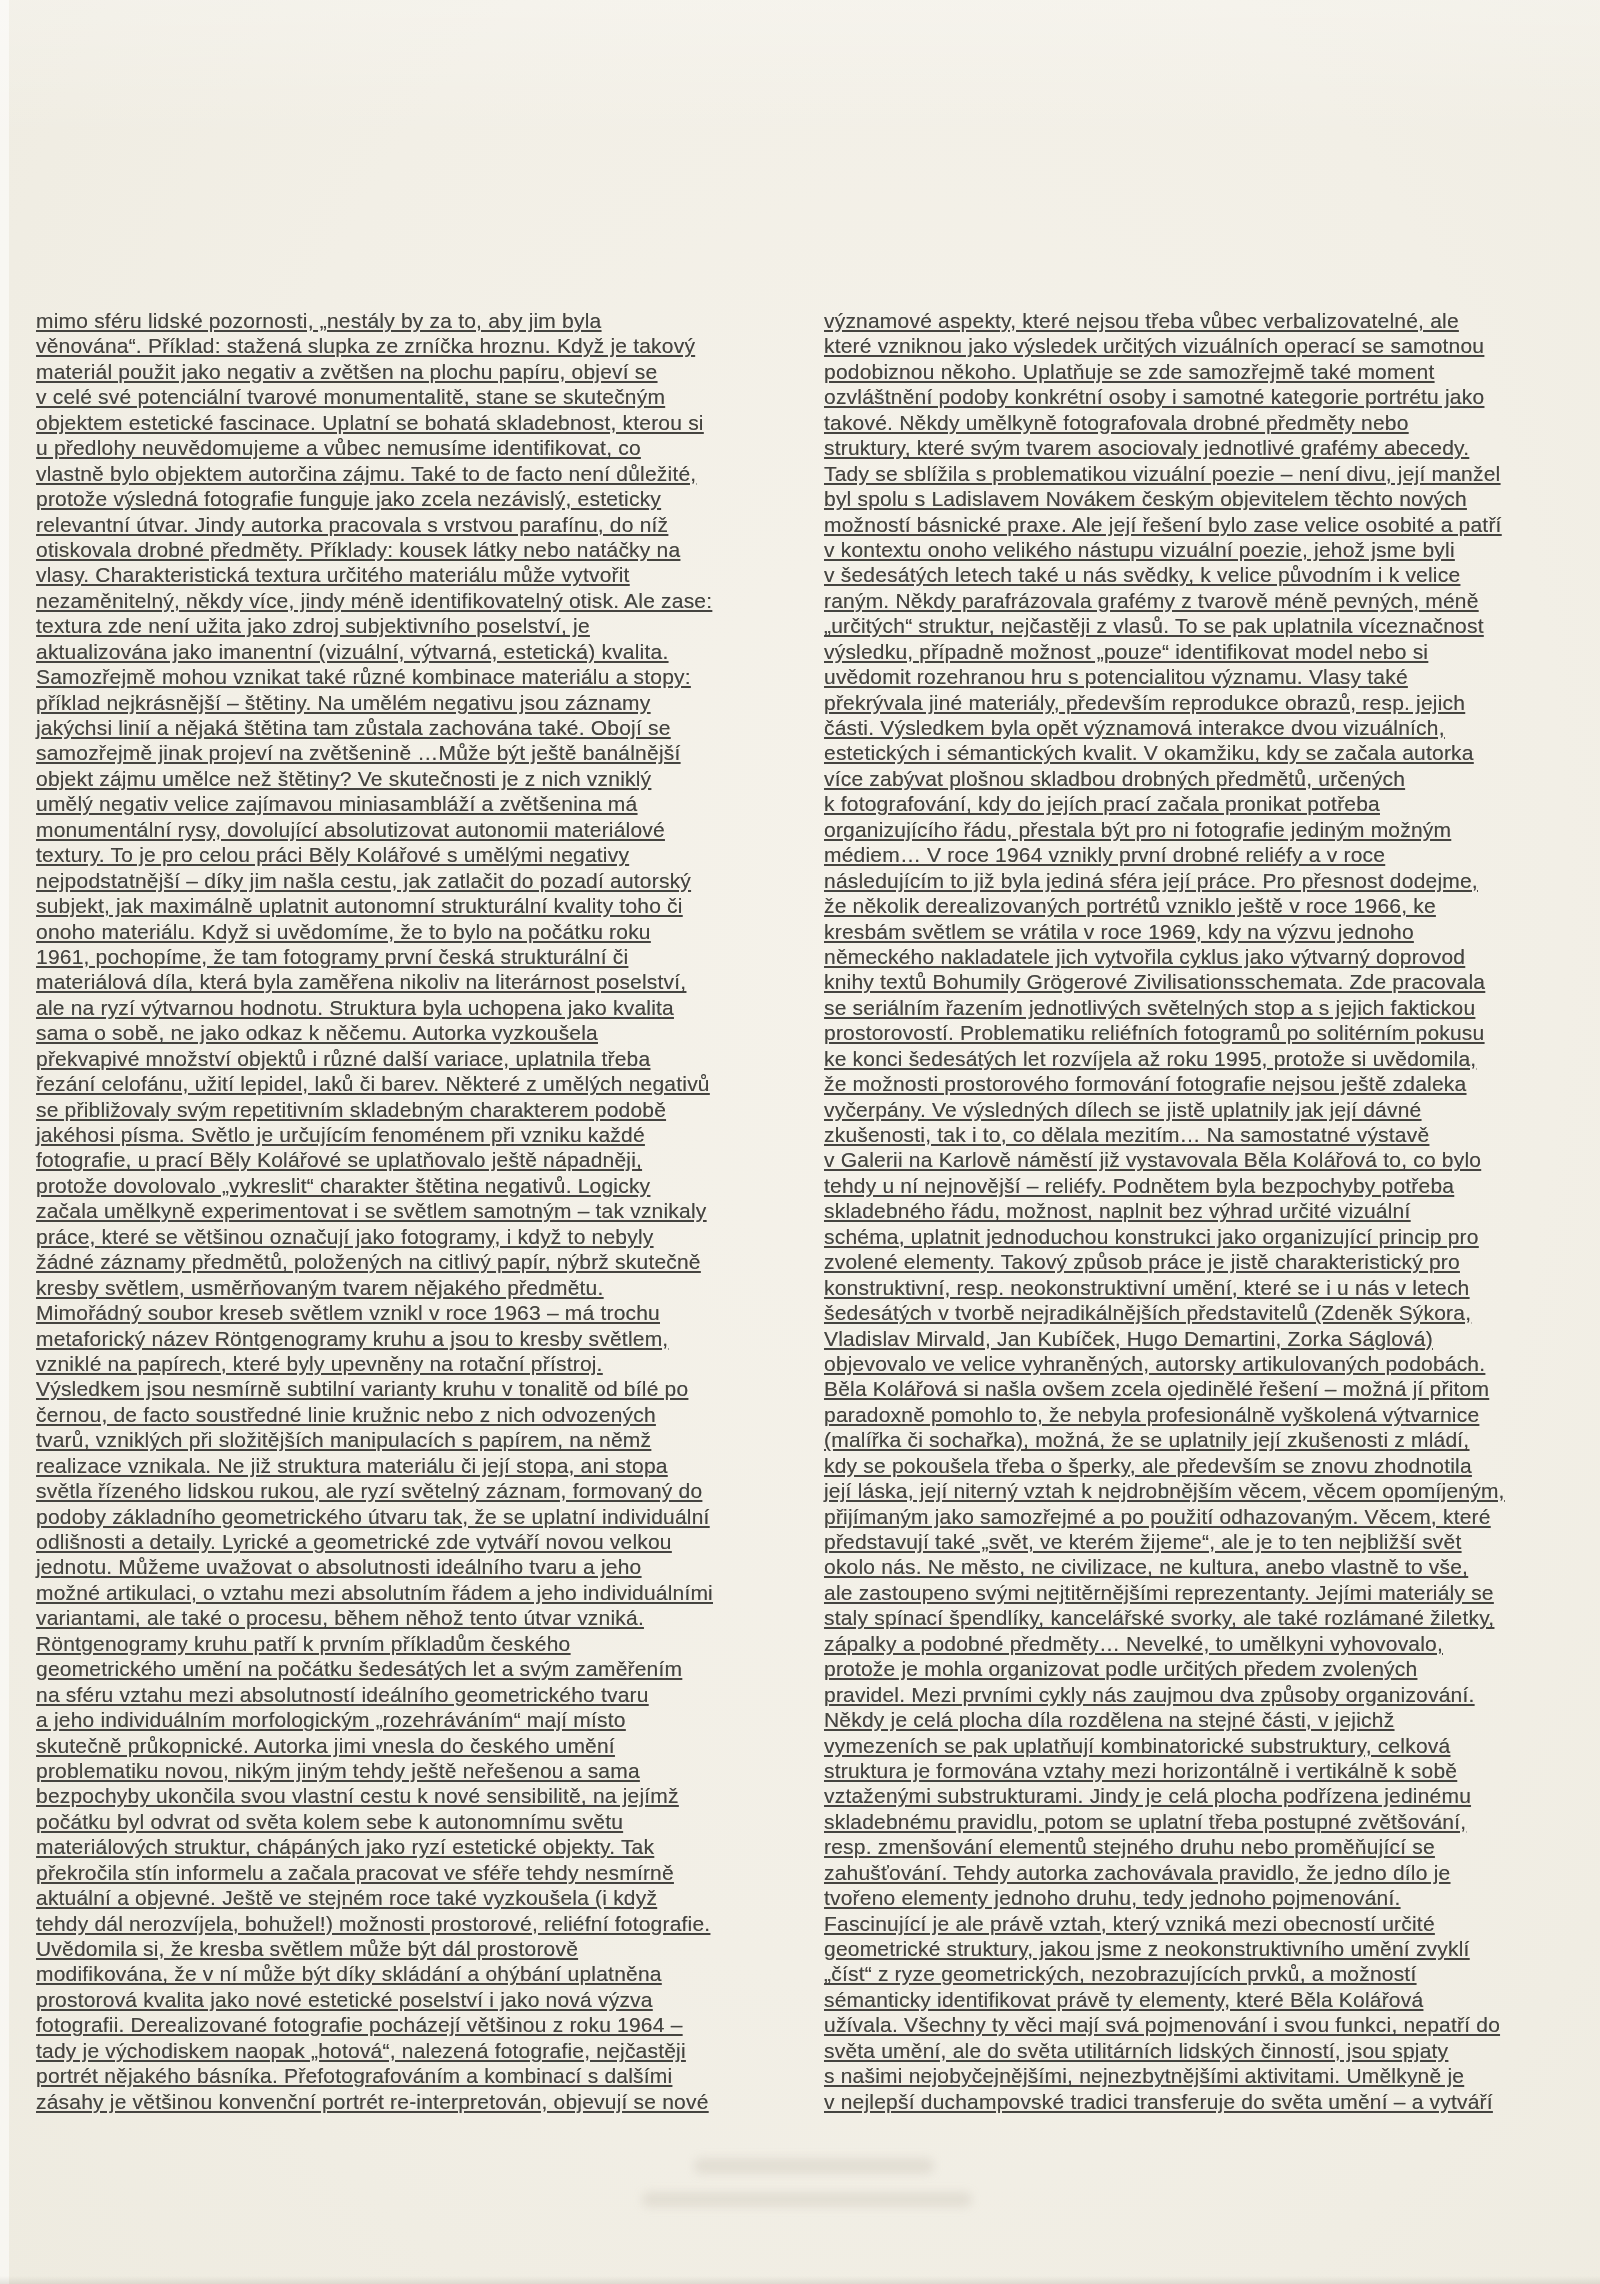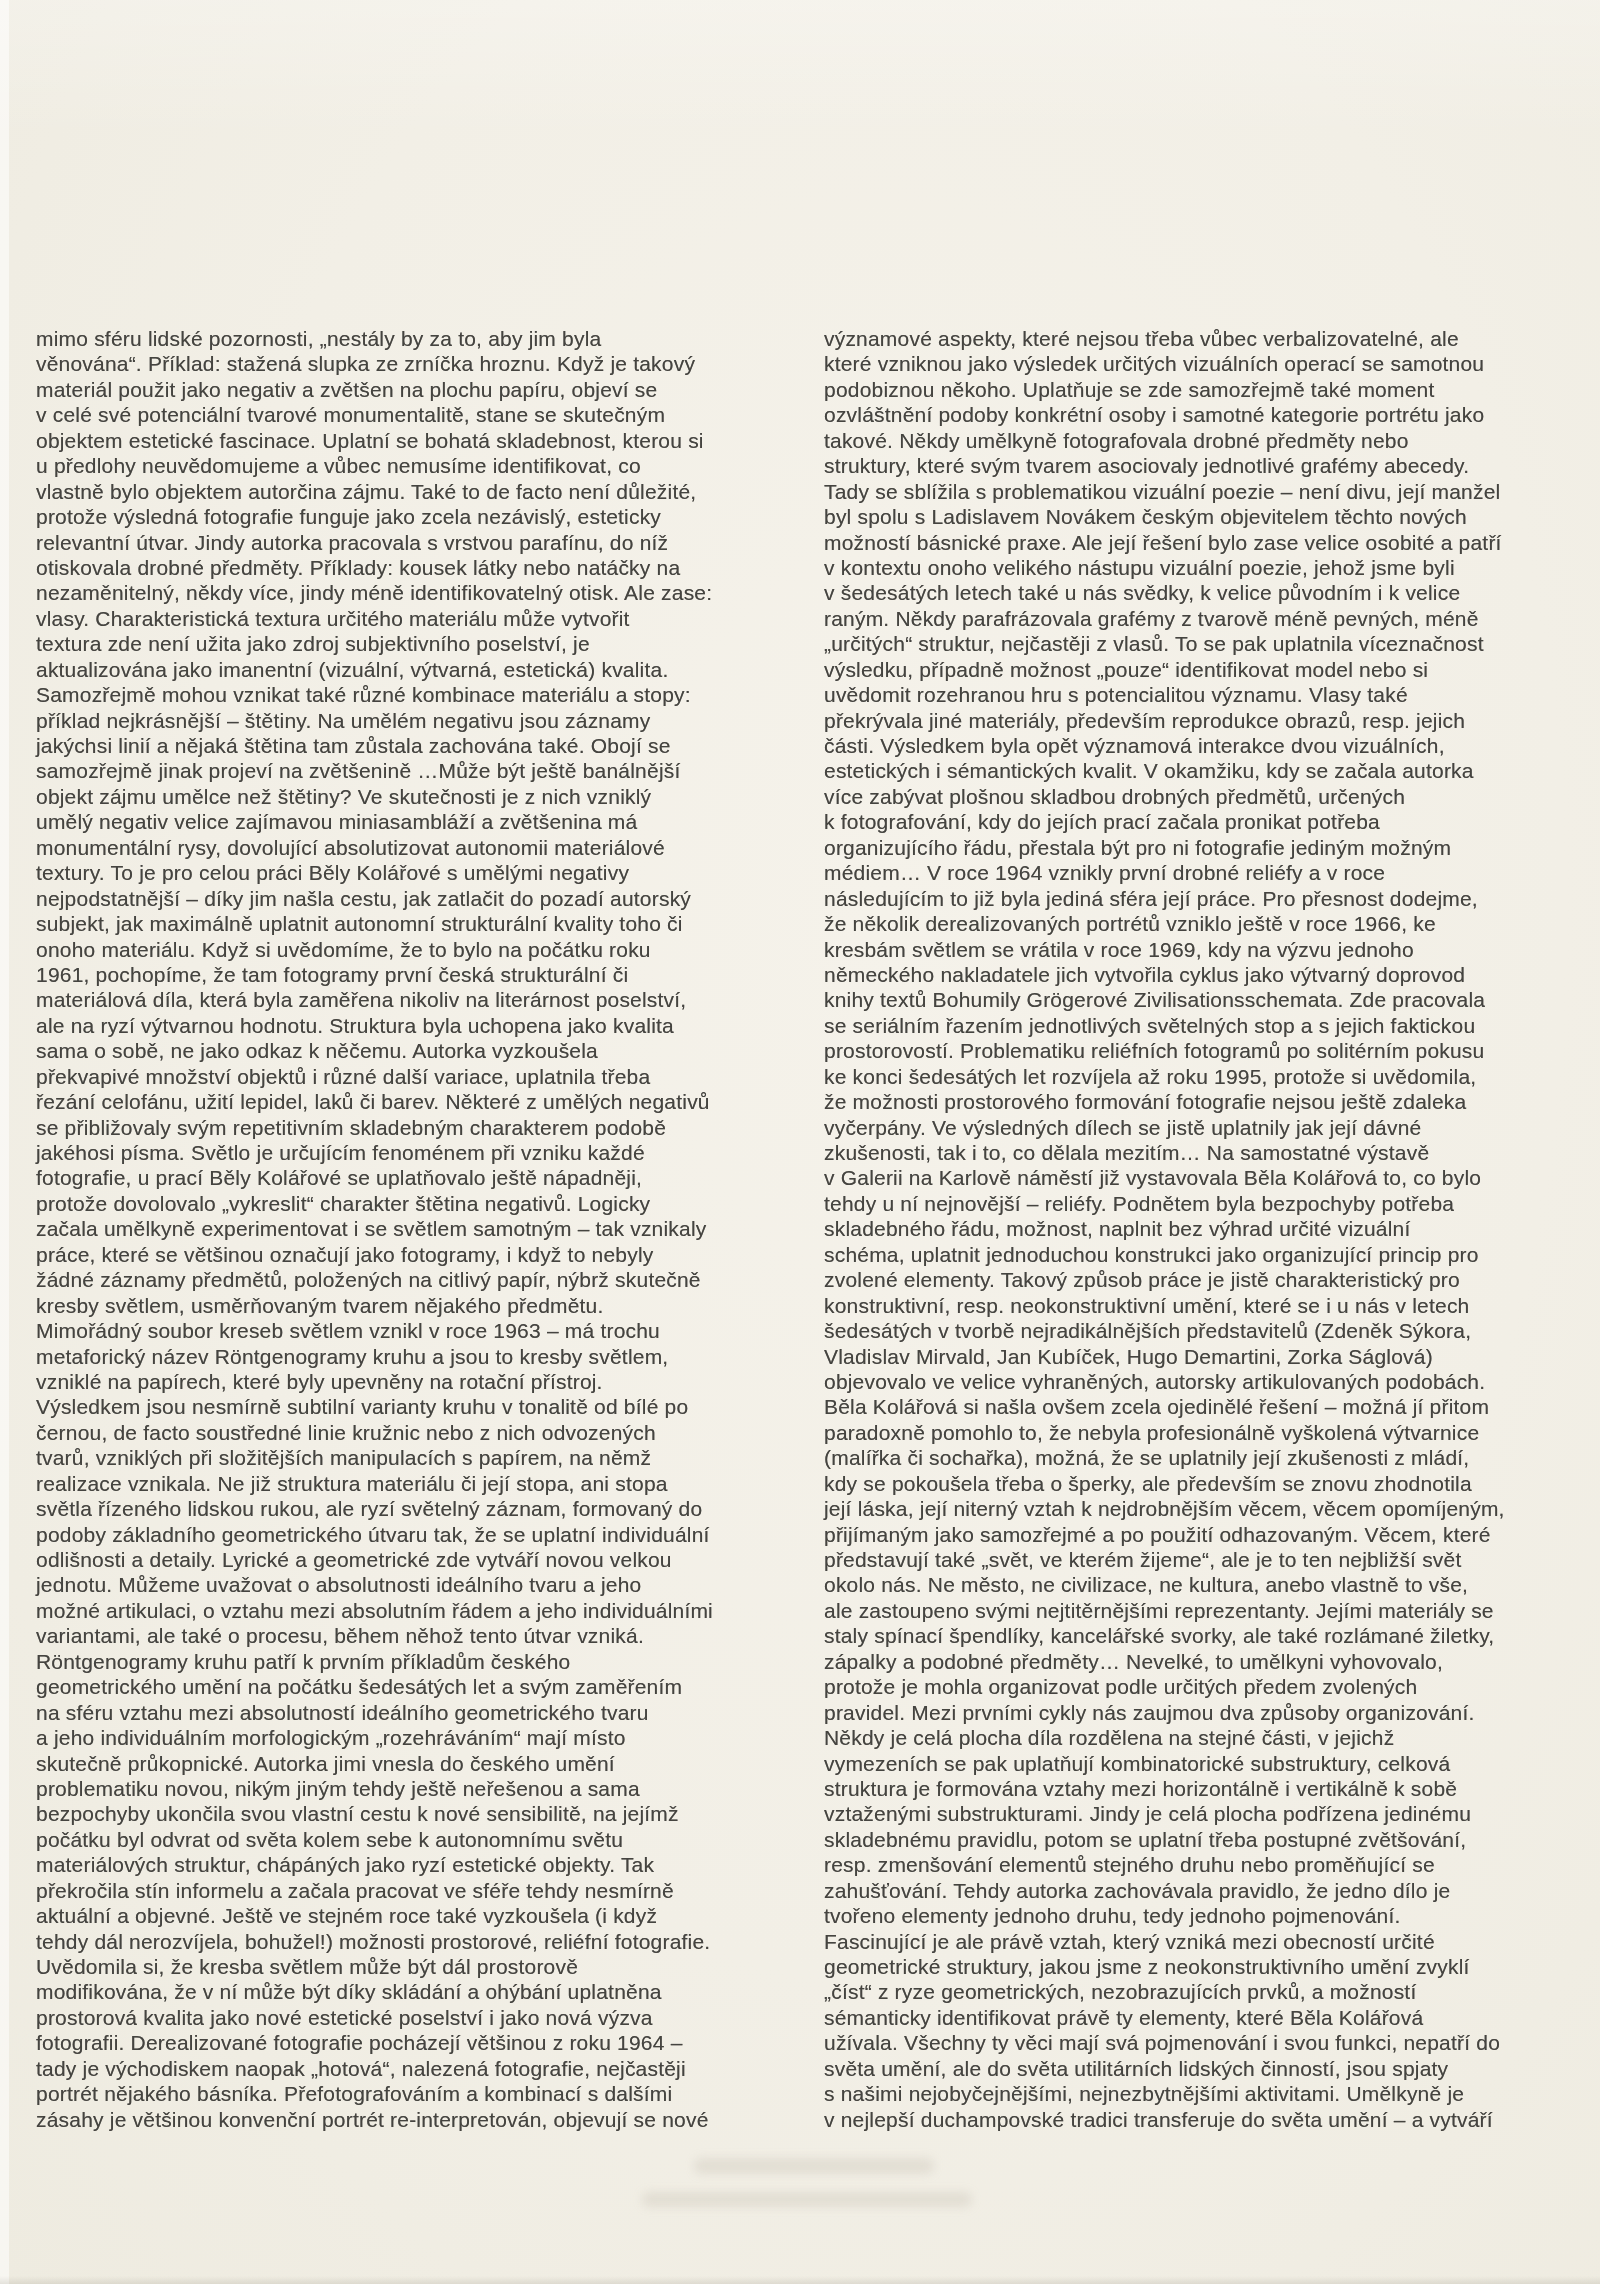--- a/index.html
+++ b/index.html
@@ -28,27 +28,28 @@
     background: rgba(255,255,255,0.55);
   }
   .edge-bottom {
     position: absolute;
     left: 0; bottom: 0;
     width: 100%; height: 8px;
     background: linear-gradient(180deg, rgba(0,0,0,0), rgba(110,105,90,0.14));
   }
   .col {
     position: absolute;
-    top: 326px;
+    top: 308px;
     width: 778px;
     color: #454440;
     font-size: 21px;
     line-height: 25.45px;
     letter-spacing: 0.2px;
     text-shadow: 0 0 0.6px rgba(69,67,63,0.55);
+    text-decoration: underline;
   }
   .col-left  { left: 36px; }
   .col-right { left: 824px; }
   .line {
     white-space: nowrap;
     height: 25.45px;
   }
   .ghost {
     position: absolute;
     background: rgba(168,162,144,0.20);
@@ -68,22 +69,22 @@
       <div class="line">mimo sféru lidské pozornosti, „nestály by za to, aby jim byla</div>
       <div class="line">věnována“. Příklad: stažená slupka ze zrníčka hroznu. Když je takový</div>
       <div class="line">materiál použit jako negativ a zvětšen na plochu papíru, objeví se</div>
       <div class="line">v celé své potenciální tvarové monumentalitě, stane se skutečným</div>
       <div class="line">objektem estetické fascinace. Uplatní se bohatá skladebnost, kterou si</div>
       <div class="line">u předlohy neuvědomujeme a vůbec nemusíme identifikovat, co</div>
       <div class="line">vlastně bylo objektem autorčina zájmu. Také to de facto není důležité,</div>
       <div class="line">protože výsledná fotografie funguje jako zcela nezávislý, esteticky</div>
       <div class="line">relevantní útvar. Jindy autorka pracovala s vrstvou parafínu, do níž</div>
       <div class="line">otiskovala drobné předměty. Příklady: kousek látky nebo natáčky na</div>
+      <div class="line">vlasy. Charakteristická textura určitého materiálu může vytvořit</div>
       <div class="line">nezaměnitelný, někdy více, jindy méně identifikovatelný otisk. Ale zase:</div>
-      <div class="line">vlasy. Charakteristická textura určitého materiálu může vytvořit</div>
       <div class="line">textura zde není užita jako zdroj subjektivního poselství, je</div>
       <div class="line">aktualizována jako imanentní (vizuální, výtvarná, estetická) kvalita.</div>
       <div class="line">Samozřejmě mohou vznikat také různé kombinace materiálu a stopy:</div>
       <div class="line">příklad nejkrásnější – štětiny. Na umělém negativu jsou záznamy</div>
       <div class="line">jakýchsi linií a nějaká štětina tam zůstala zachována také. Obojí se</div>
       <div class="line">samozřejmě jinak projeví na zvětšenině …Může být ještě banálnější</div>
       <div class="line">objekt zájmu umělce než štětiny? Ve skutečnosti je z nich vzniklý</div>
       <div class="line">umělý negativ velice zajímavou miniasambláží a zvětšenina má</div>
       <div class="line">monumentální rysy, dovolující absolutizovat autonomii materiálové</div>
       <div class="line">textury. To je pro celou práci Běly Kolářové s umělými negativy</div>

